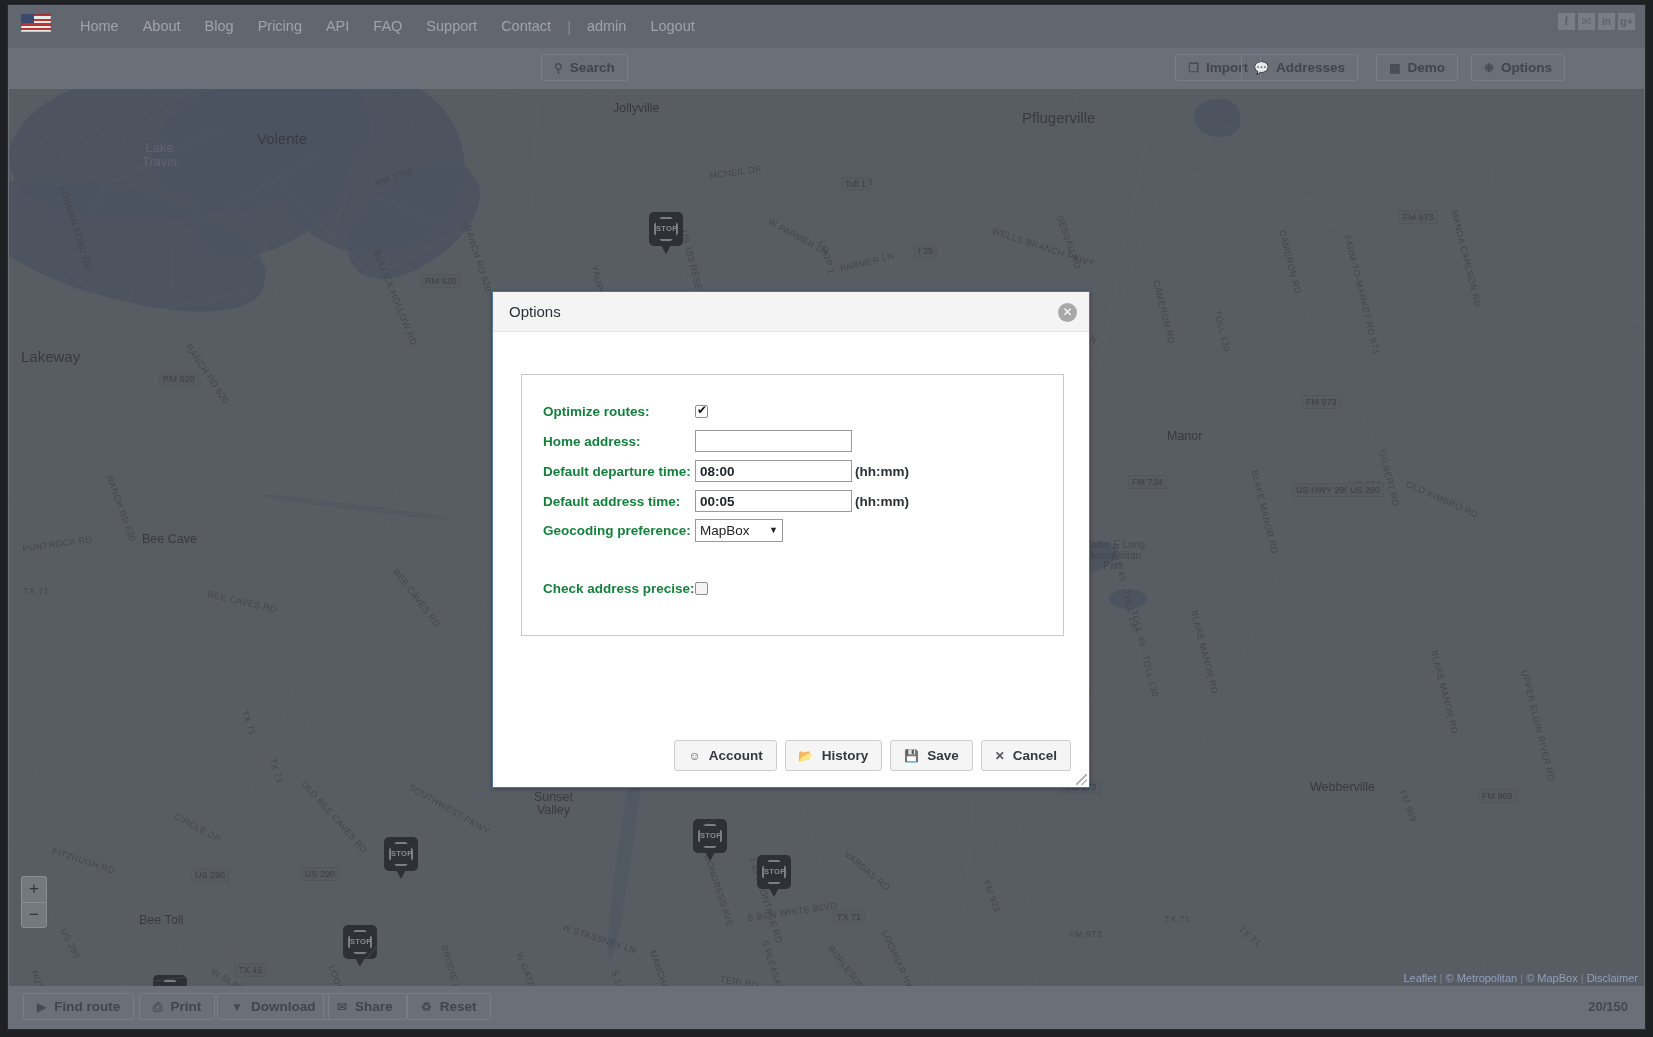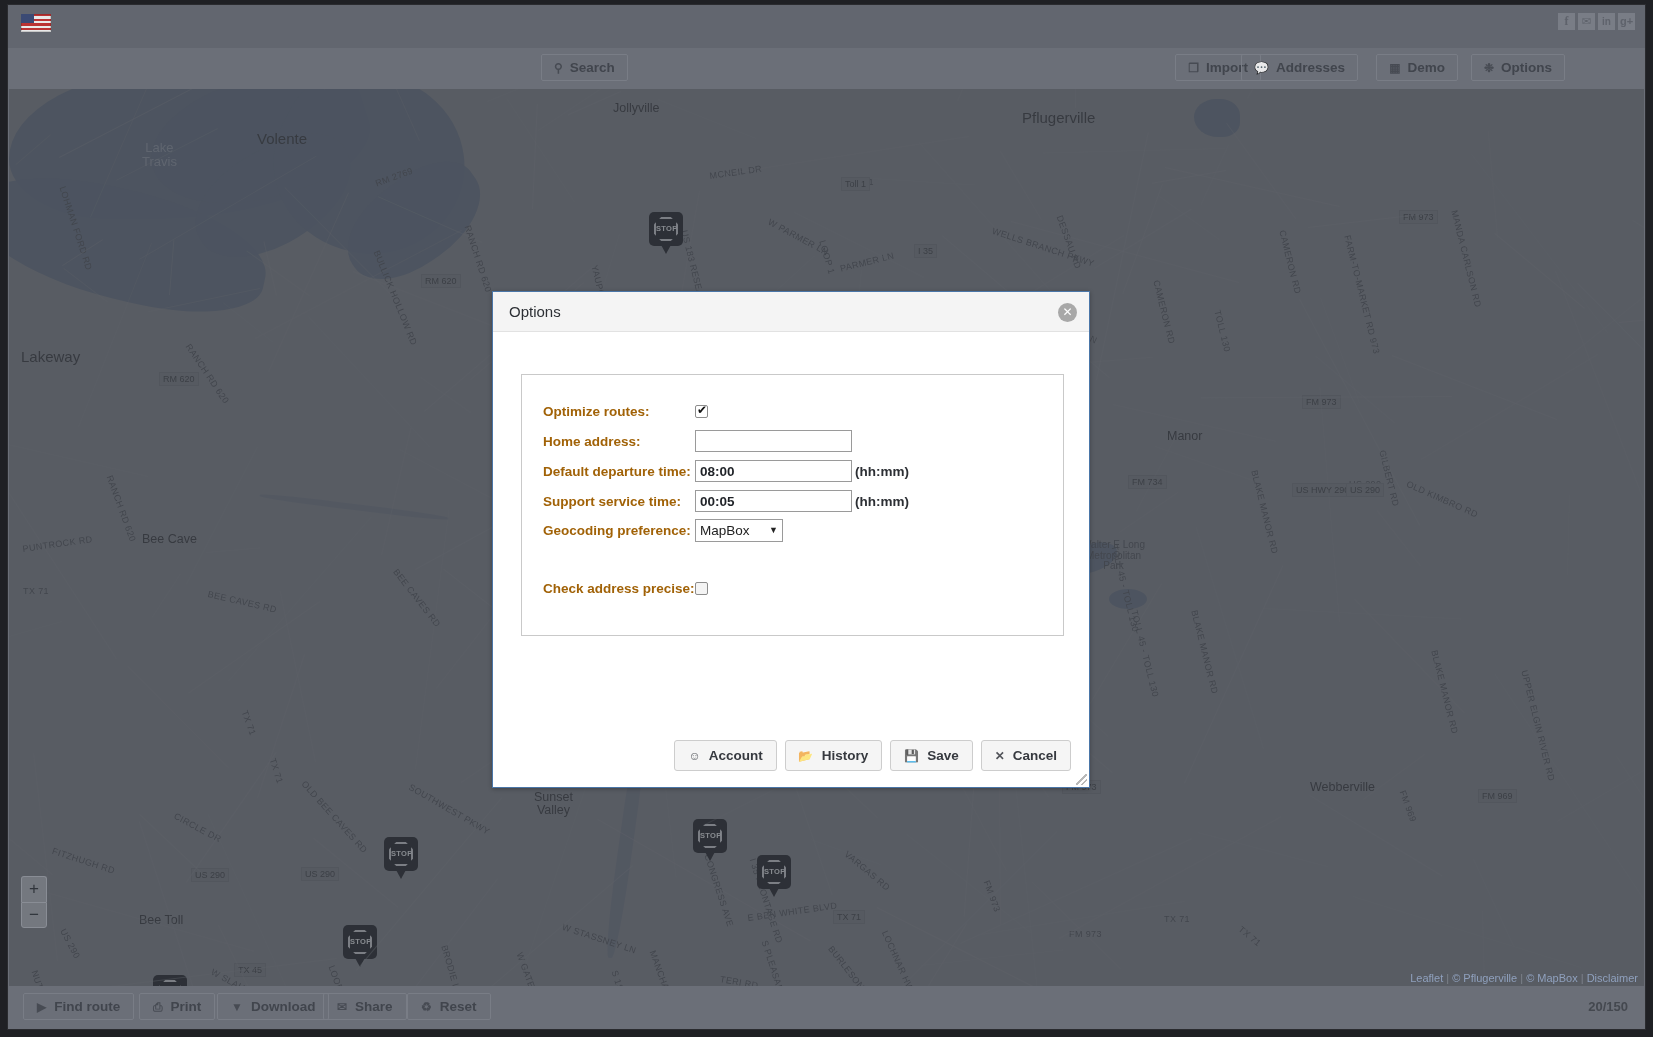--- a/index.html
+++ b/index.html
@@ -202,21 +202,21 @@
     border-radius:3px 3px 0 0; font-family:"Liberation Sans", sans-serif;
     position:relative; white-space:nowrap;
   }
   .tab.active { background:#fff; border-bottom-color:#fff; z-index:2; color:#222; }
   #panel {
     position:absolute; left:28px; top:82px; width:543px; height:262px;
     border:1px solid #c9c9c9; background:#fff; z-index:1;
   }
   .frow { position:absolute; left:21px; height:24px; display:flex; align-items:center; }
   .flabel {
-    width:152px; font-size:13.5px; font-weight:bold; color:#a16207;
+    width:152px; font-size:13.5px; font-weight:bold; color:#15803d;
     font-family:"Liberation Sans", sans-serif; white-space:nowrap;
   }
   .finput {
     height:22px; border:1px solid #9a9a9a; background:#fff;
     font-size:13.5px; font-weight:bold; color:#1f2227; padding:0 4px;
     font-family:"Liberation Sans", sans-serif; outline:none;
   }
   .fsuffix { font-size:13.5px; font-weight:bold; color:#2c2f34; margin-left:3px;
     font-family:"Liberation Sans", sans-serif; }
   .fcheck {
@@ -252,20 +252,33 @@
       linear-gradient(135deg, transparent 0 70%, #b9b9b9 70% 80%, transparent 80% 100%);
   }
 </style>
 </head>
 <body>
 
 <div id="app">
 
   <div id="topnav">
     <div id="flag"></div>
+    <div class="navlinks">
+      <a class="navlink">Home</a>
+      <a class="navlink">About</a>
+      <a class="navlink">Blog</a>
+      <a class="navlink">Pricing</a>
+      <a class="navlink">API</a>
+      <a class="navlink">FAQ</a>
+      <a class="navlink">Support</a>
+      <a class="navlink">Contact</a>
+      <span class="navsep">|</span>
+      <a class="navlink">admin</a>
+      <a class="navlink">Logout</a>
+    </div>
     <div id="social">
       <div class="soc fb">f</div>
       <div class="soc tw">✉</div>
       <div class="soc li">in</div>
       <div class="soc gp">g+</div>
     </div>
   </div>
 
   <div id="searchrow">
     <div class="topbtn" id="btn-search">
@@ -630,21 +643,21 @@
       <div id="maptint"></div>
 
     <div id="zoomctl">
       <div class="zbtn top">+</div>
       <div class="zbtn bot">−</div>
     </div>
 
     <div id="attrib">
       <a>Leaflet</a>
       <span class="sepa">|</span>
-      <a>© Pflugerville</a>
+      <a>© Metropolitan</a>
       <span class="sepa">|</span>
       <a>© MapBox</a>
       <span class="sepa">|</span>
       <a>Disclaimer</a>
     </div>
   </div>
 
   <div id="bottombar">
     <div class="botbtn" style="left:14px;">
       <span class="ticon">▶</span>
@@ -688,21 +701,21 @@
         <input class="finput" style="width: 157px;" type="text" value="">
       </div>
 
       <div class="frow" style="top:84px;">
         <span class="flabel">Default departure time:</span>
         <input class="finput" style="width: 157px;" type="text" value="08:00">
         <span class="fsuffix">(hh:mm)</span>
       </div>
 
       <div class="frow" style="top:114px;">
-        <span class="flabel">Support service time:</span>
+        <span class="flabel">Default address time:</span>
         <input class="finput" style="width: 157px;" type="text" value="00:05">
         <span class="fsuffix">(hh:mm)</span>
       </div>
 
       <div class="frow" style="top:143px;">
         <span class="flabel">Geocoding preference:</span>
         <div class="fselect" style="width:88px;">
           <span>MapBox</span>
           <span class="carat">▼</span>
         </div>

